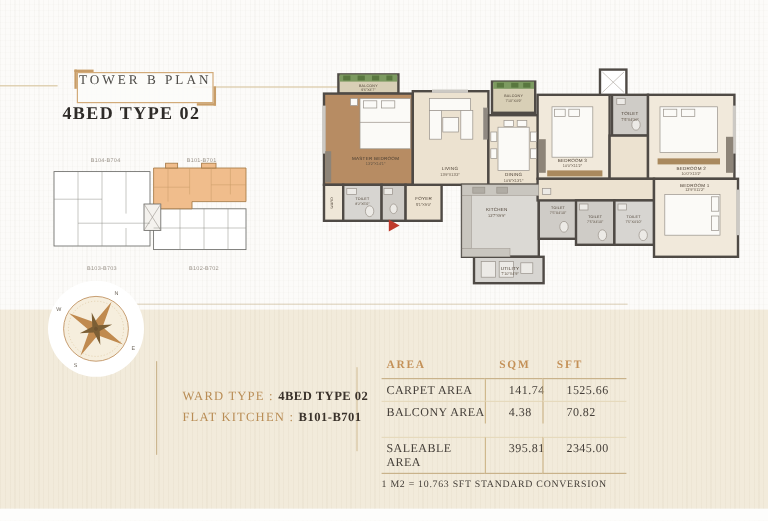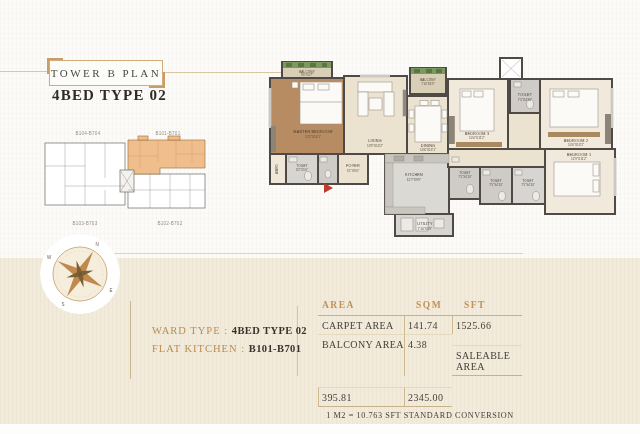--- a/index.html
+++ b/index.html
@@ -7,22 +7,22 @@
     background:
       repeating-linear-gradient(90deg, rgba(120,110,90,0.035) 0 1px, transparent 1px 4px),
       repeating-linear-gradient(0deg, rgba(120,110,90,0.02) 0 1px, transparent 1px 5px),
       #fcfbf9;
     font-family:"Liberation Serif","DejaVu Serif",serif;}
   .abs{position:absolute;}
   
   .hline{position:absolute;height:1px;background:#d9c7a4;}
   .vline{position:absolute;width:1px;background:#cbb68f;}
   
-  .title-box{position:absolute;left:49px;top:60px;width:112px;height:24px;
-    border:1px solid #d2ab79;display:flex;align-items:center;justify-content:center;background:rgba(252,251,249,0.85);}
+  .title-box{position:absolute;left:64px;top:60px;width:112px;height:24px;
+    border:1px solid #d2ab79;display:flex;align-items:flex-start;justify-content:center;background:rgba(252,251,249,0.85);}
   .title-box .corner{position:absolute;width:14px;height:14px;}
   .title-box .tl{left:-3px;top:-3px;border-left:2px solid #c89d68;border-top:2px solid #c89d68;}
   .title-box .br{right:-3px;bottom:-3px;border-right:2px solid #c89d68;border-bottom:2px solid #c89d68;}
   .title-text{font-size:11px;letter-spacing:2.5px;color:#4c4a46;}
   .subtitle{position:absolute;left:52px;top:87px;font-size:15px;font-weight:bold;letter-spacing:1.2px;color:#2e2b28;}
   
   .band{position:absolute;left:0;top:258px;width:640px;height:166px;
     background:
       repeating-linear-gradient(90deg, rgba(150,130,95,0.05) 0 1px, transparent 1px 4px),
       #f2ebdb;}
@@ -32,25 +32,25 @@
   .unit-info{position:absolute;left:152px;top:322px;font-size:10.5px;line-height:18px;letter-spacing:0.4px;}
   .unit-info .lbl{color:#b98d55;letter-spacing:1px;}
   .unit-info .val{color:#3a322b;font-weight:bold;}
   
   .area-table{position:absolute;left:318px;top:296px;width:204px;font-size:10px;color:#46403a;}
   .tbl-grid{display:grid;grid-template-columns:86px 48px 70px;}
   .tbl-grid .h{color:#c49158;font-weight:bold;letter-spacing:1.5px;font-size:9.5px;
     padding:4px 0 5px 4px;border-bottom:1px solid #c9b28a;}
   .tbl-grid .h.num{padding-left:12px;}
   .tbl-grid .c{padding:4px 0 3px 4px;letter-spacing:0.4px;}
-  .tbl-grid .c.num{padding-left:3px;}
+  .tbl-grid .c.num{padding-left:19px;}
   .tbl-grid .div{border-left:1px solid #cfb88d;}
   .tbl-grid .sep{border-top:1px solid #e6dabd;}
   .tbl-grid .last{border-bottom:1px solid #c9b28a;margin-top:11px;}
-  .footnote{padding-top:4px;font-size:8.2px;letter-spacing:0.6px;color:#46403a;text-align:center;}
+  .footnote{padding-top:4px;font-size:8.2px;letter-spacing:0.6px;color:#46403a;}
   
   .kp-label{font-family:"Liberation Sans","DejaVu Sans",sans-serif;font-size:4.6px;fill:#9a938a;letter-spacing:0.2px;}
   .rl{font-family:"Liberation Sans","DejaVu Sans",sans-serif;fill:#483c30;text-anchor:middle;}
   .rl-name{font-size:3.8px;letter-spacing:0.2px;}
   .rl-dim{font-size:3.2px;fill:#5c5042;}
   .rl-sm{font-size:3px;}
   .compass-letter{font-family:"Liberation Sans","DejaVu Sans",sans-serif;font-size:4.5px;fill:#6a6257;text-anchor:middle;}
 </style>
 </head>
 <body>
@@ -279,20 +279,21 @@
       <div class="h">AREA</div>
       <div class="h num">SQM</div>
       <div class="h num">SFT</div>
 
       <div class="c">CARPET AREA</div>
       <div class="c num div">141.74</div>
       <div class="c num div">1525.66</div>
 
       <div class="c sep">BALCONY AREA</div>
       <div class="c num div sep">4.38</div>
+      <div class="c num div sep">70.82</div>
 
       <div class="c sep last">SALEABLE AREA</div>
       <div class="c num div sep last">395.81</div>
       <div class="c num div sep last">2345.00</div>
     </div>
     <div class="footnote">1 M2 = 10.763 SFT STANDARD CONVERSION</div>
   </div>
 
 </div>
 

